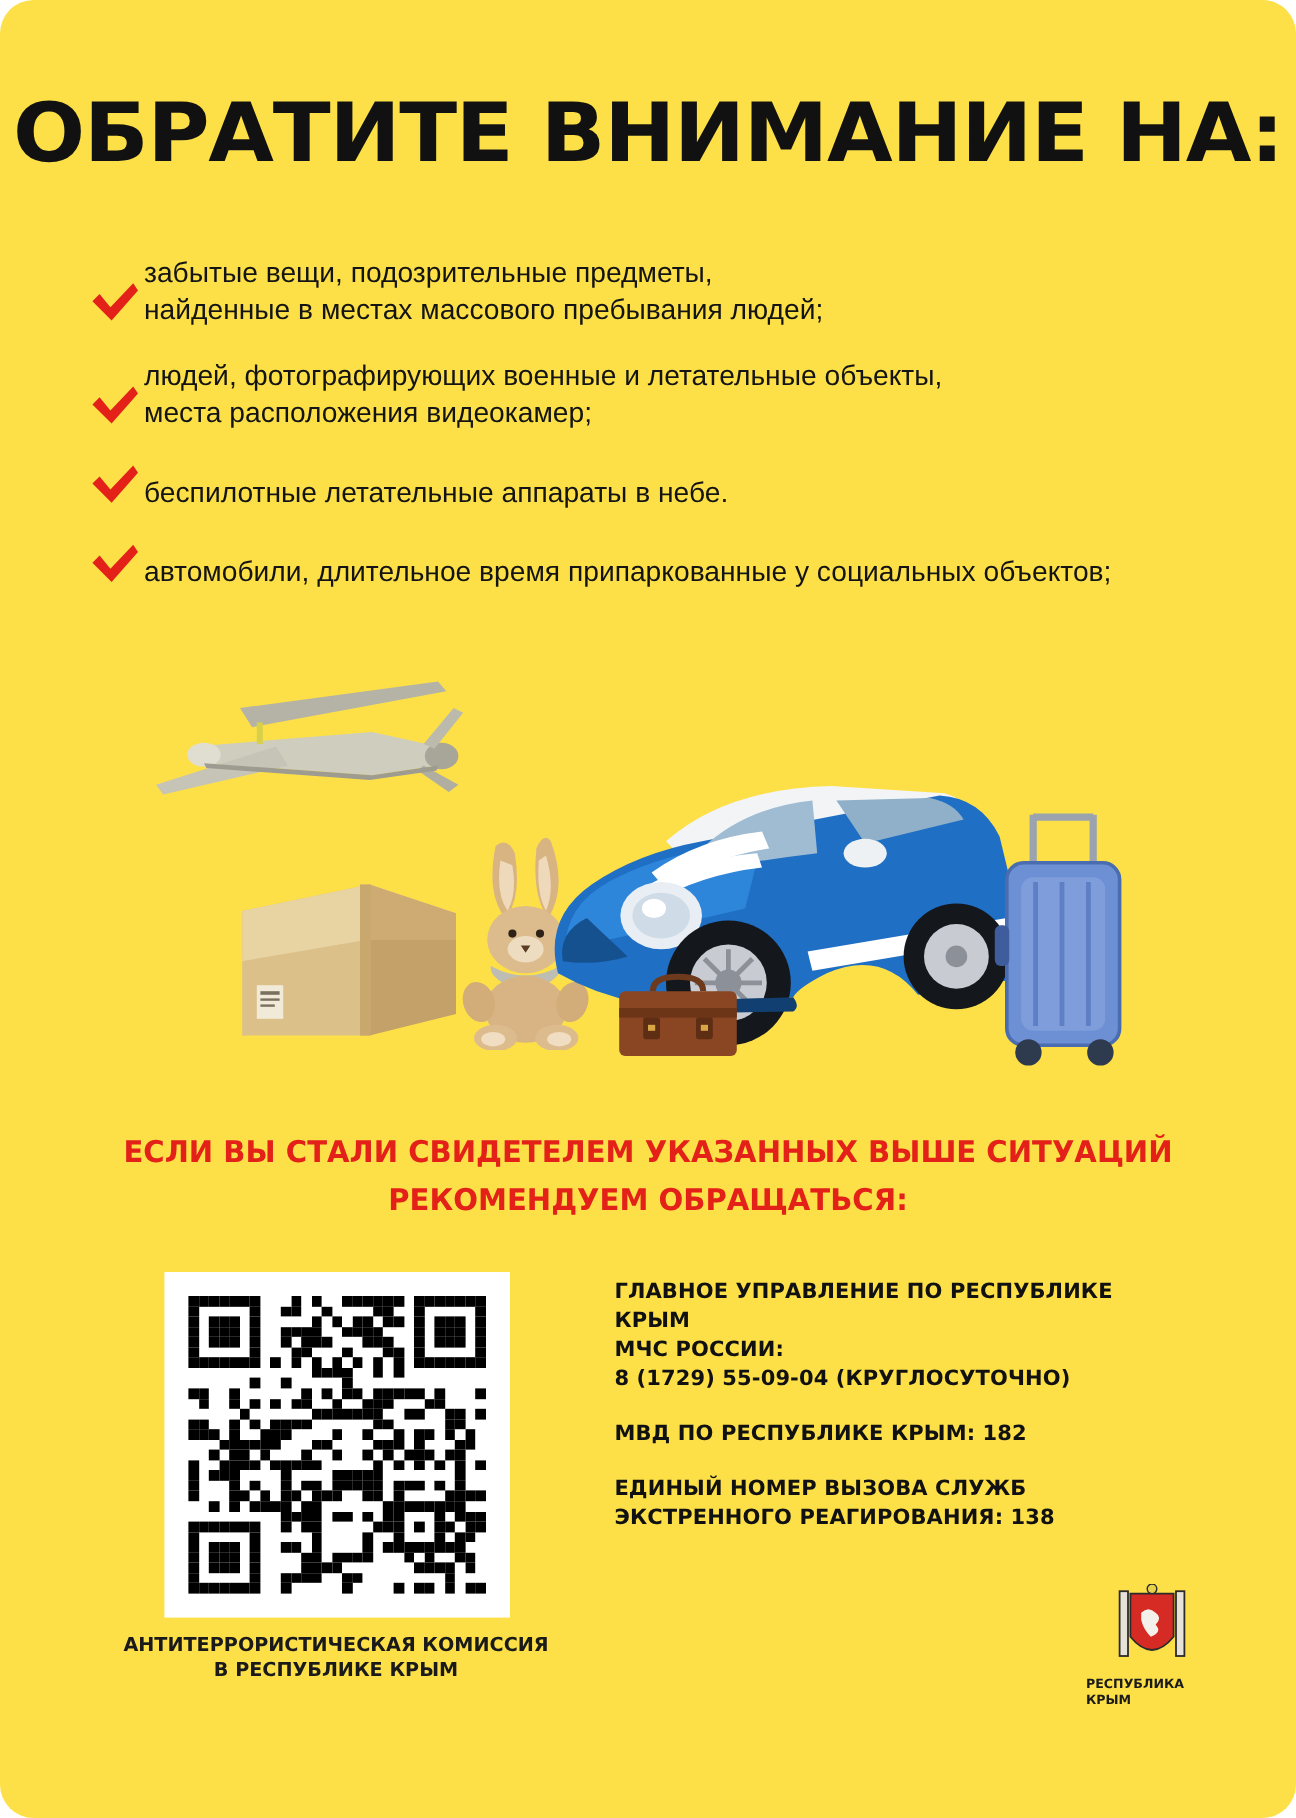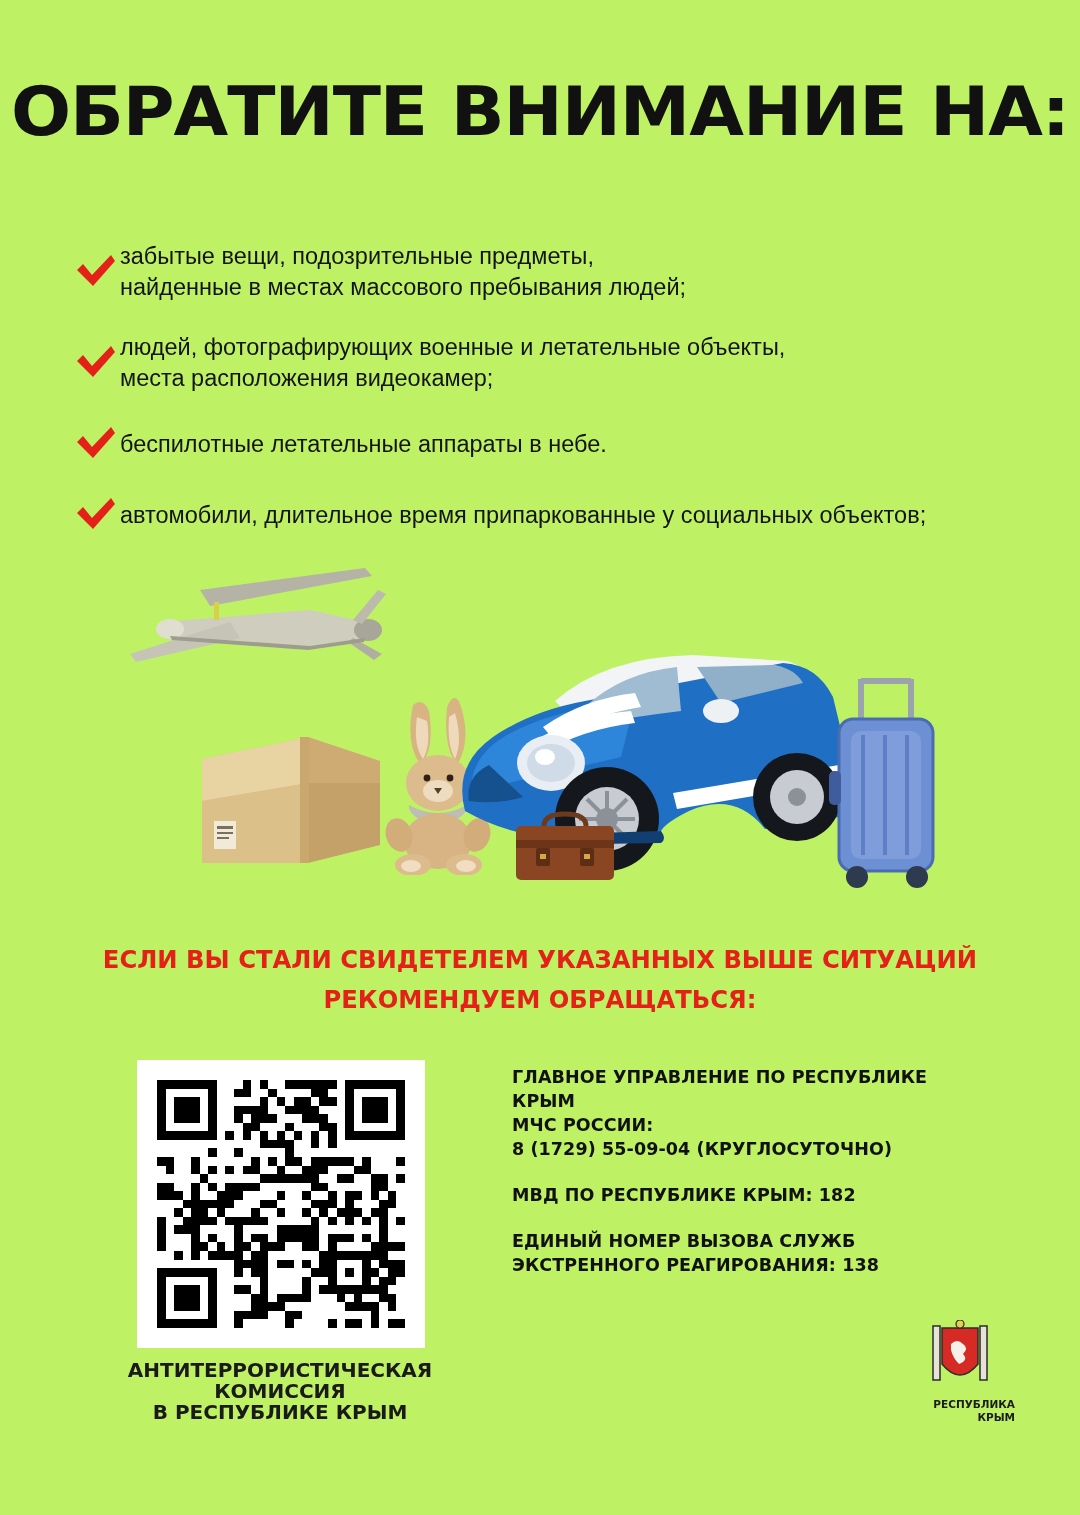--- a/index.html
+++ b/index.html
@@ -10,23 +10,24 @@
     width: 1080px;
     height: 1515px;
     background: #ffffff;
     font-family: "Liberation Sans", sans-serif;
     overflow: hidden;
   }
   .poster {
     position: relative;
     width: 1080px;
     height: 1515px;
-    background: #bef264;
+    background: #fde047;
     box-sizing: border-box;
     overflow: hidden;
+    border-radius: 28px;
   }
   
   .title {
     position: absolute;
     top: 72px;
     left: 0;
     width: 1080px;
     text-align: center;
     font-family: "DejaVu Sans", sans-serif;
     font-weight: bold;
@@ -38,23 +39,22 @@
   
   .bullets {
     position: absolute;
     top: 212px;
     left: 74px;
     width: 960px;
   }
   .bullet {
     position: relative;
     display: flex;
-    align-items: center;
+    align-items: flex-end;
     margin-bottom: 24px;
-    margin-top: 29px;
   }
   .check {
     flex: 0 0 46px;
     width: 46px;
     height: 40px;
     position: relative;
     margin-top: 2px;
   }
   .check svg { display: block; }
   .bullet-text {
@@ -125,21 +125,21 @@
   .qr-grid i { display: block; }
   .qr-grid i.on { background: #000; }
   .qr-caption {
     position: absolute;
     left: 100px;
     top: 1360px;
     width: 360px;
     text-align: center;
     font-family: "DejaVu Sans", sans-serif;
     font-weight: bold;
-    font-size: 20px;
+    font-size: 16px;
     line-height: 21px;
     color: #1a1a1a;
     white-space: pre-line;
   }
   
   .contacts {
     position: absolute;
     left: 512px;
     top: 1065px;
     width: 470px;
@@ -153,21 +153,21 @@
     line-height: 24px;
     white-space: pre-line;
     letter-spacing: 0.1px;
   }
   
   .emblem {
     position: absolute;
     left: 905px;
     top: 1320px;
     width: 110px;
-    text-align: right;
+    text-align: left;
   }
   .emblem-shield { width: 62px; height: 72px; margin: 0 auto; }
   .emblem-caption {
     margin-top: 6px;
     font-family: "DejaVu Sans", sans-serif;
     font-weight: bold;
     font-size: 10.5px;
     line-height: 13px;
     color: #1b1b1b;
     white-space: pre-line;

